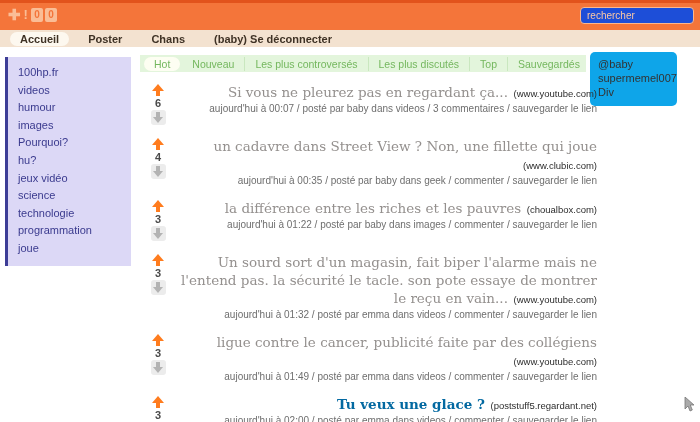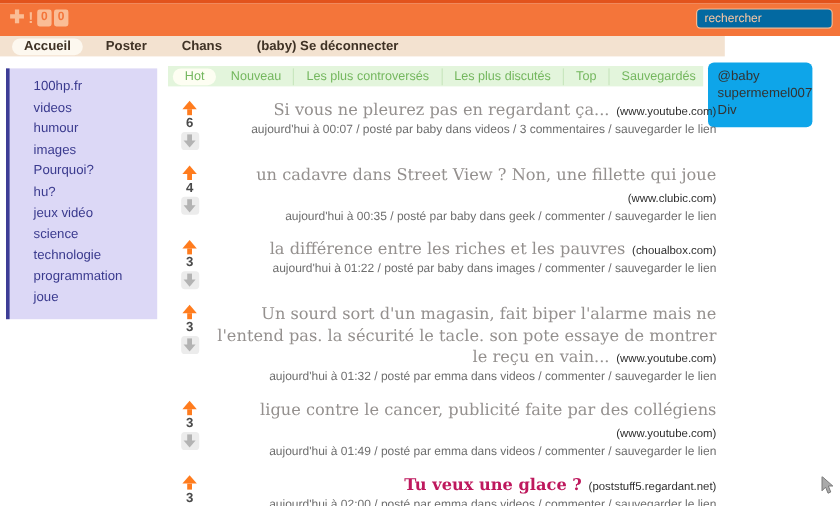--- a/index.html
+++ b/index.html
@@ -9,35 +9,35 @@
 
   
   .topstrip { position:absolute; left:0; top:0; width:700px; height:3px; background:#e2531c; }
   .header { position:absolute; left:0; top:3px; width:700px; height:27px; background:#f4753a; }
   .logo { position:absolute; left:8px; top:4px; display:flex; align-items:center; gap:2px; cursor:pointer; }
   .logo-cross { color:#fabd96; font-size:15px; line-height:15px; font-weight:bold; }
   .logo-excl { color:#fabd96; font-size:13px; line-height:14px; font-weight:bold; padding:0 1px; }
   .logo-zero { background:#fabd96; color:#f4753a; font-size:10px; font-weight:bold;
                width:12px; height:14px; line-height:14px; text-align:center; border-radius:2px; }
   .search { position:absolute; right:6px; top:4px; width:114px; height:17px;
-            background:#0369a1; border:1px solid #fbb88d; border-radius:4px;
+            background:#1d4ed8; border:1px solid #fbb88d; border-radius:4px;
             font-size:10px; color:#fcd3b4; padding:0 6px; outline:none;
             font-family:"Liberation Sans", sans-serif; }
   .search::placeholder { color:#fcc8a4; }
 
   
-  .navbar { position:absolute; left:0; top:30px; width:604px; height:17px; background:#f3e2d0;
+  .navbar { position:absolute; left:0; top:30px; width:700px; height:17px; background:#f3e2d0;
             display:flex; align-items:center; padding-left:10px; }
   .nav-item { font-size:11px; font-weight:bold; color:#3f3225; padding:1px 10px;
               margin-right:9px; cursor:pointer; white-space:nowrap; }
   .nav-item.active { background:#fdf8ef; border-radius:8px; }
 
   
   .sidebar { position:absolute; left:5px; top:57px; width:126px; background:#dcd8f6;
-             border-left:3px solid #3d3d96; padding:7px 0 8px 20px; }
+             border-left:3px solid #3d3d96; padding:7px 0 8px 10px; }
   .side-link { display:block; font-size:11px; color:#3a3a8e; line-height:17.6px;
                cursor:pointer; text-decoration:none; }
 
   
   .tabs { position:absolute; left:140px; top:55px; width:446px; height:17px; background:#e3f5dc;
           display:flex; align-items:center; padding-left:4px; }
   .tab { font-size:10.5px; color:#74b75e; padding:1px 10px; cursor:pointer; white-space:nowrap; }
   .tab.active { background:#fdfef2; border-radius:8px; margin-right:2px; }
   .tab:not(.active):not(:last-child){ border-right:1px solid #c9e7bf; }
 
@@ -62,21 +62,21 @@
       display:flex; align-items:center; justify-content:center; cursor:pointer; }
   .arr-down { position:relative; width:11px; height:11px; display:block; }
   .arr-down::before { content:""; position:absolute; left:0; bottom:0;
       border-left:5.5px solid transparent; border-right:5.5px solid transparent;
       border-top:6px solid #b3b3b3; }
   .arr-down::after { content:""; position:absolute; left:3.5px; top:0; width:4px; height:5.5px;
       background:#b3b3b3; }
   .pbody { flex:1; min-width:0;text-align:right; }
   .title { font-family:"DejaVu Serif", serif; font-size:13.5px; line-height:17px;
            color:#94908e; cursor:pointer; }
-  .title.unread { font-weight:bold; color:#be185d; }
+  .title.unread { font-weight:bold; color:#0369a1; }
   .domain { font-family:"Liberation Sans", sans-serif; font-size:9.5px; color:#2d2d2d;
             margin-left:3px; white-space:nowrap; }
   .meta { font-size:10px; color:#6e6e6e; line-height:13px; margin-top:1px; cursor:pointer; }
 
   
   .cursor { position:absolute; left:684px; top:397px; width:14px; height:16px; }
 </style>
 </head>
 <body>
 

